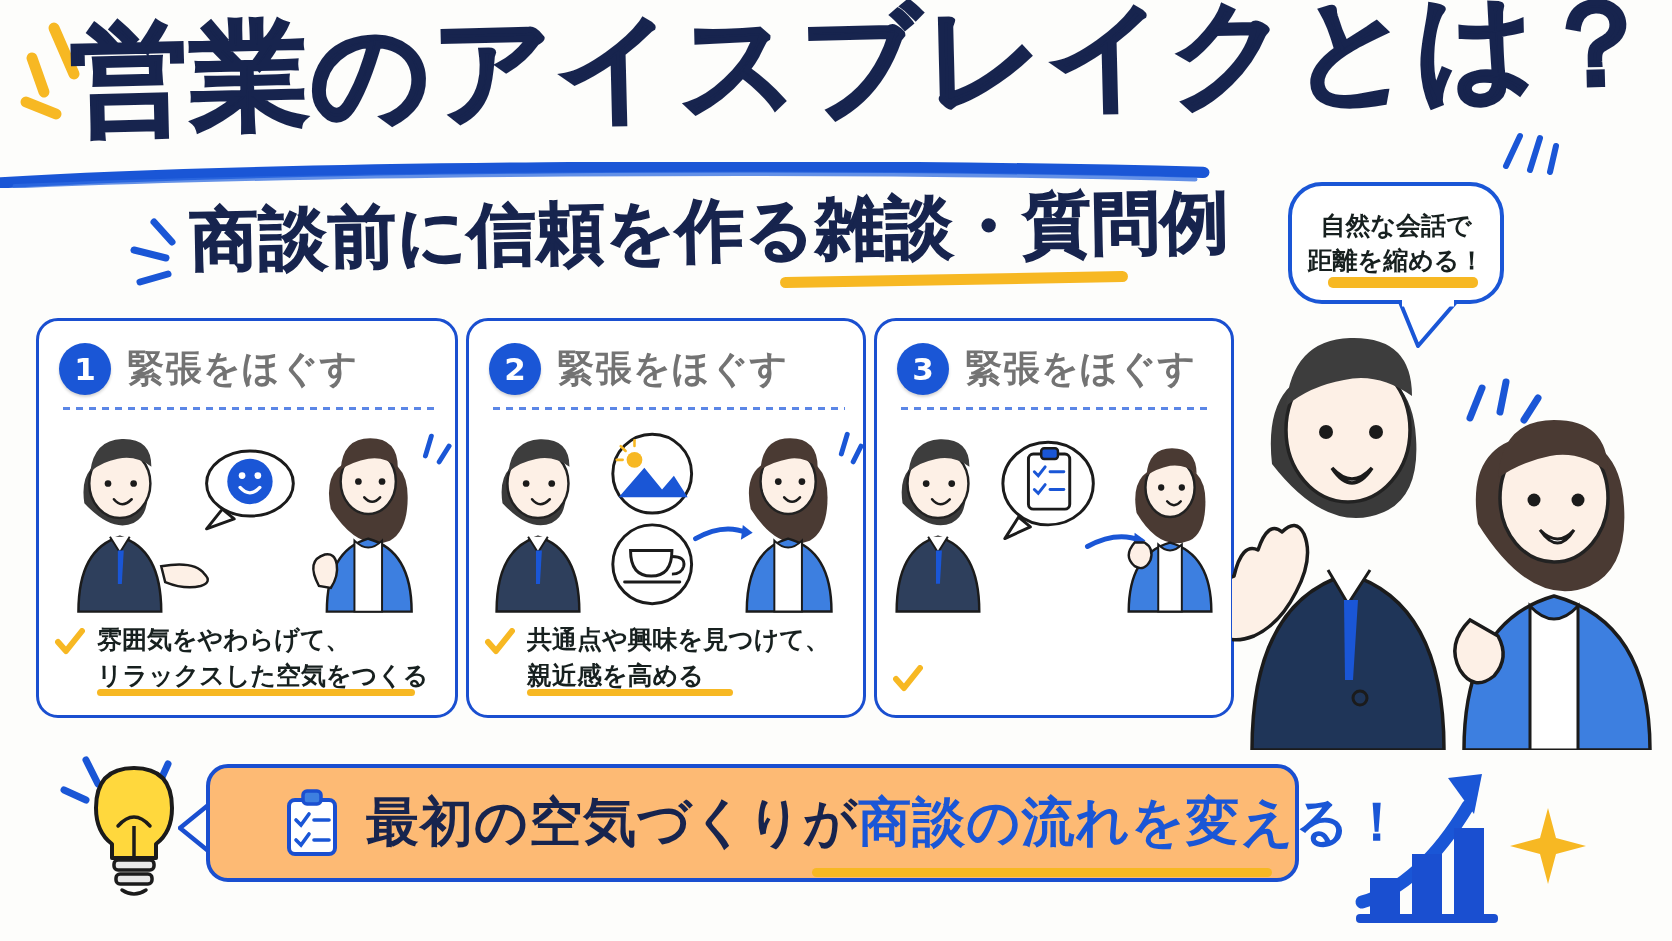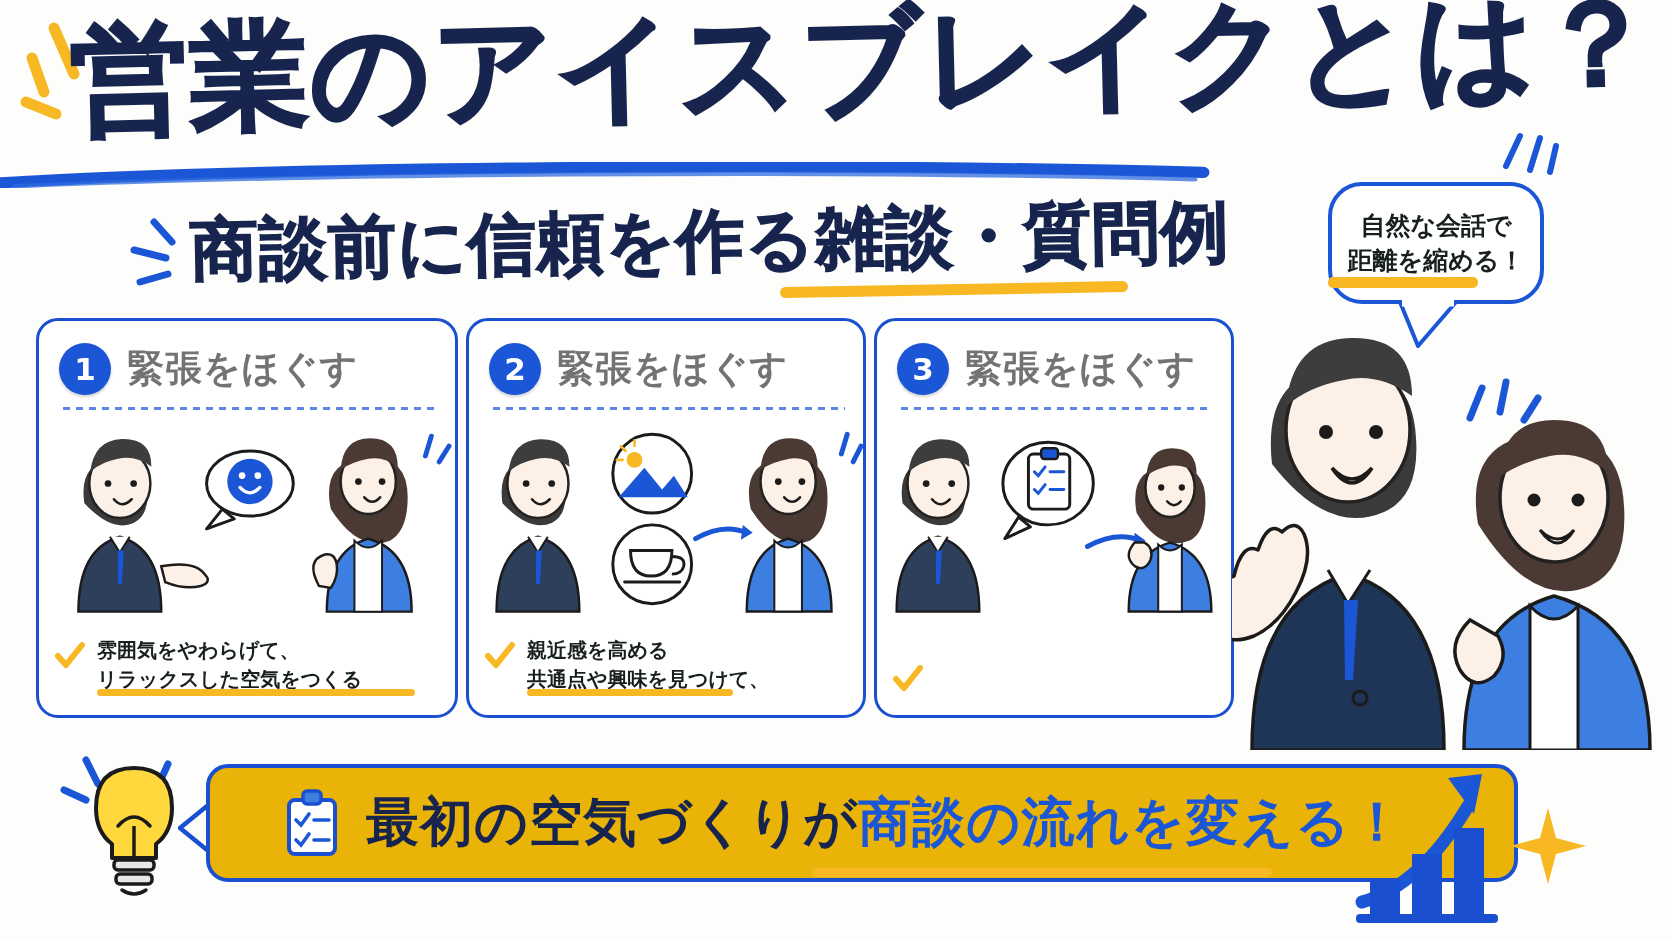--- a/index.html
+++ b/index.html
@@ -20,42 +20,41 @@
     color:#17244e;
     letter-spacing:2px;
     white-space:nowrap;
     transform:rotate(-1.4deg);
     -webkit-text-stroke:2.5px #17244e;
   }
   #title-underline{
     position:absolute;left:-5px;top:162px;width:1215px;height:26px;
   }
   #subtitle-row{
-    position:absolute;left:190px;top:196px;width:1060px;height:92px;font-family:Liberation Serif, serif;
+    position:absolute;left:190px;top:186px;width:1060px;height:92px;font-family:Liberation Serif, serif;
   }
   #subtitle{
     font-size:68px;font-weight:bold;color:#17244e;
     white-space:nowrap;letter-spacing:1px;
     transform:rotate(-1deg);
     -webkit-text-stroke:1.4px #17244e;
   }
   #subtitle-highlight{
     position:absolute;left:590px;top:88px;width:348px;height:11px;
     background:#f7b823;border-radius:6px;transform:rotate(-1deg);
   }
   .spark{position:absolute;}
 
   
   #bubble{
     position:absolute;left:1288px;top:182px;width:216px;height:122px;
     border:4px solid #1a56d6;border-radius:34px;background:#fff;
     box-sizing:border-box;
     display:flex;flex-direction:column;align-items:center;justify-content:center;
     gap:2px;
-    margin-left:40px;
   }
   #bubble .bl{font-size:25px;font-weight:bold;color:#17201f;white-space:nowrap;position:relative;}
   #bubble-hl{position:absolute;left:1328px;top:277px;width:150px;height:11px;background:#f7b823;border-radius:5px;}
   #bubble-tail{position:absolute;left:1398px;top:300px;width:60px;height:48px;}
 
   
   .card{
     position:absolute;top:318px;height:400px;
     border:3.5px solid #1a4fd0;border-radius:22px;background:#fff;
     box-sizing:border-box;
@@ -76,27 +75,27 @@
   .dotline{position:absolute;left:24px;top:86px;height:3px;
     background-image:repeating-linear-gradient(to right,#5b86e6 0 7px,transparent 7px 13px);}
   #card-1 .dotline{width:374px;}
   #card-2 .dotline{width:352px;}
   #card-3 .dotline{width:312px;}
 
   .scene{position:absolute;left:0;top:96px;width:100%;height:200px;}
 
   .caption{position:absolute;left:16px;bottom:22px;display:flex;gap:12px;align-items:flex-start;}
   .check{flex:none;margin-top:6px;}
-  .cap-lines{font-size:20px;line-height:1.42;color:#17201f;font-weight:600;position:relative;white-space:nowrap;}
+  .cap-lines{font-size:25px;line-height:1.42;color:#17201f;font-weight:600;position:relative;white-space:nowrap;}
   .cap-hl{position:absolute;height:7px;background:#f7b823;border-radius:4px;bottom:-3px;left:0;}
 
   
   #banner{
-    position:absolute;left:206px;top:764px;width:1312px;height:118px;
-    border:4px solid #1a4fd0;border-radius:22px;background:#eab308;box-sizing:border-box;
+    position:absolute;left:206px;top:764px;width:1093px;height:118px;
+    border:4px solid #1a4fd0;border-radius:22px;background:#fdba74;box-sizing:border-box;
     display:flex;align-items:center;padding-left:74px;gap:26px;
   }
   #banner-tail{position:absolute;left:178px;top:800px;width:36px;height:56px;}
   #banner-text{font-size:53px;font-weight:bold;color:#17244e;white-space:nowrap;letter-spacing:1px;position:relative;}
   #banner-text .blue{color:#1a56d6;}
   #banner-hl{position:absolute;left:812px;top:868px;width:460px;height:9px;background:#f7b823;border-radius:5px;}
 
   #bulb{position:absolute;left:60px;top:742px;width:150px;height:160px;}
   #growth{position:absolute;left:1352px;top:762px;width:300px;height:172px;}
 
@@ -268,22 +267,22 @@
         <line x1="378" y1="36" x2="384" y2="16"></line>
         <line x1="390" y1="44" x2="398" y2="28"></line>
       </g>
     </svg>
 
     <div class="caption">
       <svg class="check" width="30" height="28" viewBox="0 0 30 28">
         <path d="M3,14 L11,23 L27,3" stroke="#f7b823" stroke-width="6" fill="none" stroke-linecap="round" stroke-linejoin="round"></path>
       </svg>
       <div class="cap-lines">
+        <div>共通点や興味を見つけて、</div>
         <div>親近感を高める</div>
-        <div>共通点や興味を見つけて、</div>
         <div class="cap-hl" style="width:206px;"></div>
       </div>
     </div>
   </div>
 
   <div class="card" id="card-3">
     <div class="card-head">
       <div class="badge">3</div>
       <div class="card-title">緊張をほぐす</div>
     </div>

